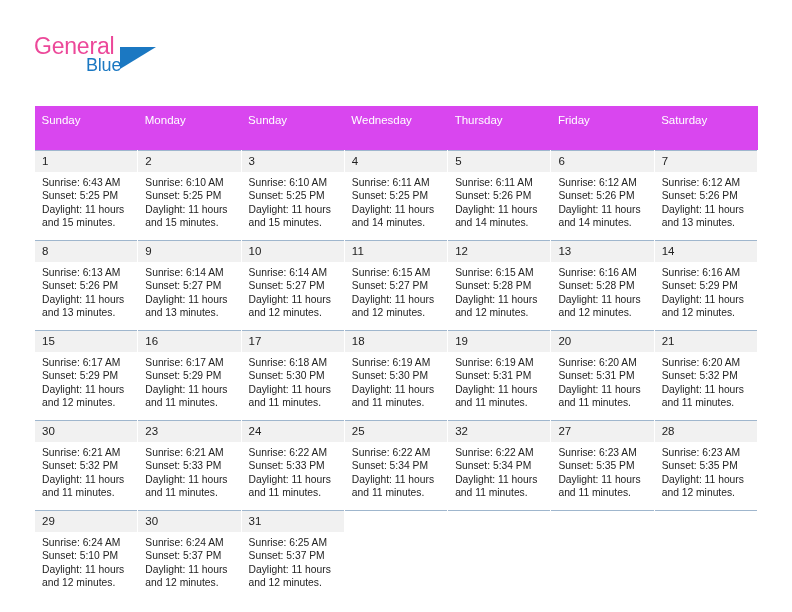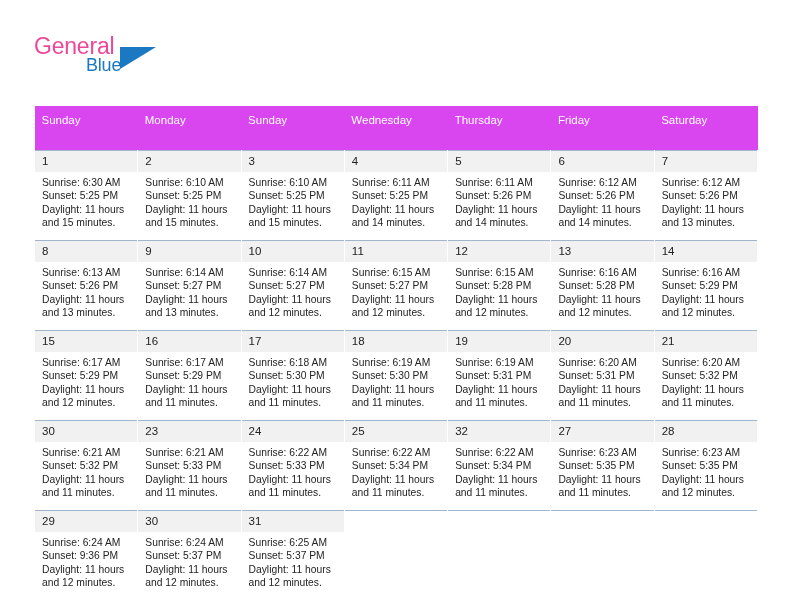--- a/index.html
+++ b/index.html
@@ -169,21 +169,21 @@
         <th>Friday</th>
         <th>Saturday</th>
       </tr>
     </thead>
     <tbody id="calendar-body">
         <tr>
           <td>
             <div class="daycell filled">
               <div class="daynum">1</div>
               <div class="details">
-                <div>Sunrise: 6:30 AM</div>
+                <div>Sunrise: 6:43 AM</div>
                 <div>Sunset: 5:25 PM</div>
                 <div>Daylight: 11 hours</div>
                 <div>and 15 minutes.</div>
               </div>
             </div>
           </td>
           <td>
             <div class="daycell filled">
               <div class="daynum">2</div>
               <div class="details">
@@ -486,21 +486,21 @@
               </div>
             </div>
           </td>
         </tr>
         <tr>
           <td>
             <div class="daycell filled">
               <div class="daynum">29</div>
               <div class="details">
                 <div>Sunrise: 6:24 AM</div>
-                <div>Sunset: 9:36 PM</div>
+                <div>Sunset: 5:10 PM</div>
                 <div>Daylight: 11 hours</div>
                 <div>and 12 minutes.</div>
               </div>
             </div>
           </td>
           <td>
             <div class="daycell filled">
               <div class="daynum">30</div>
               <div class="details">
                 <div>Sunrise: 6:24 AM</div>

